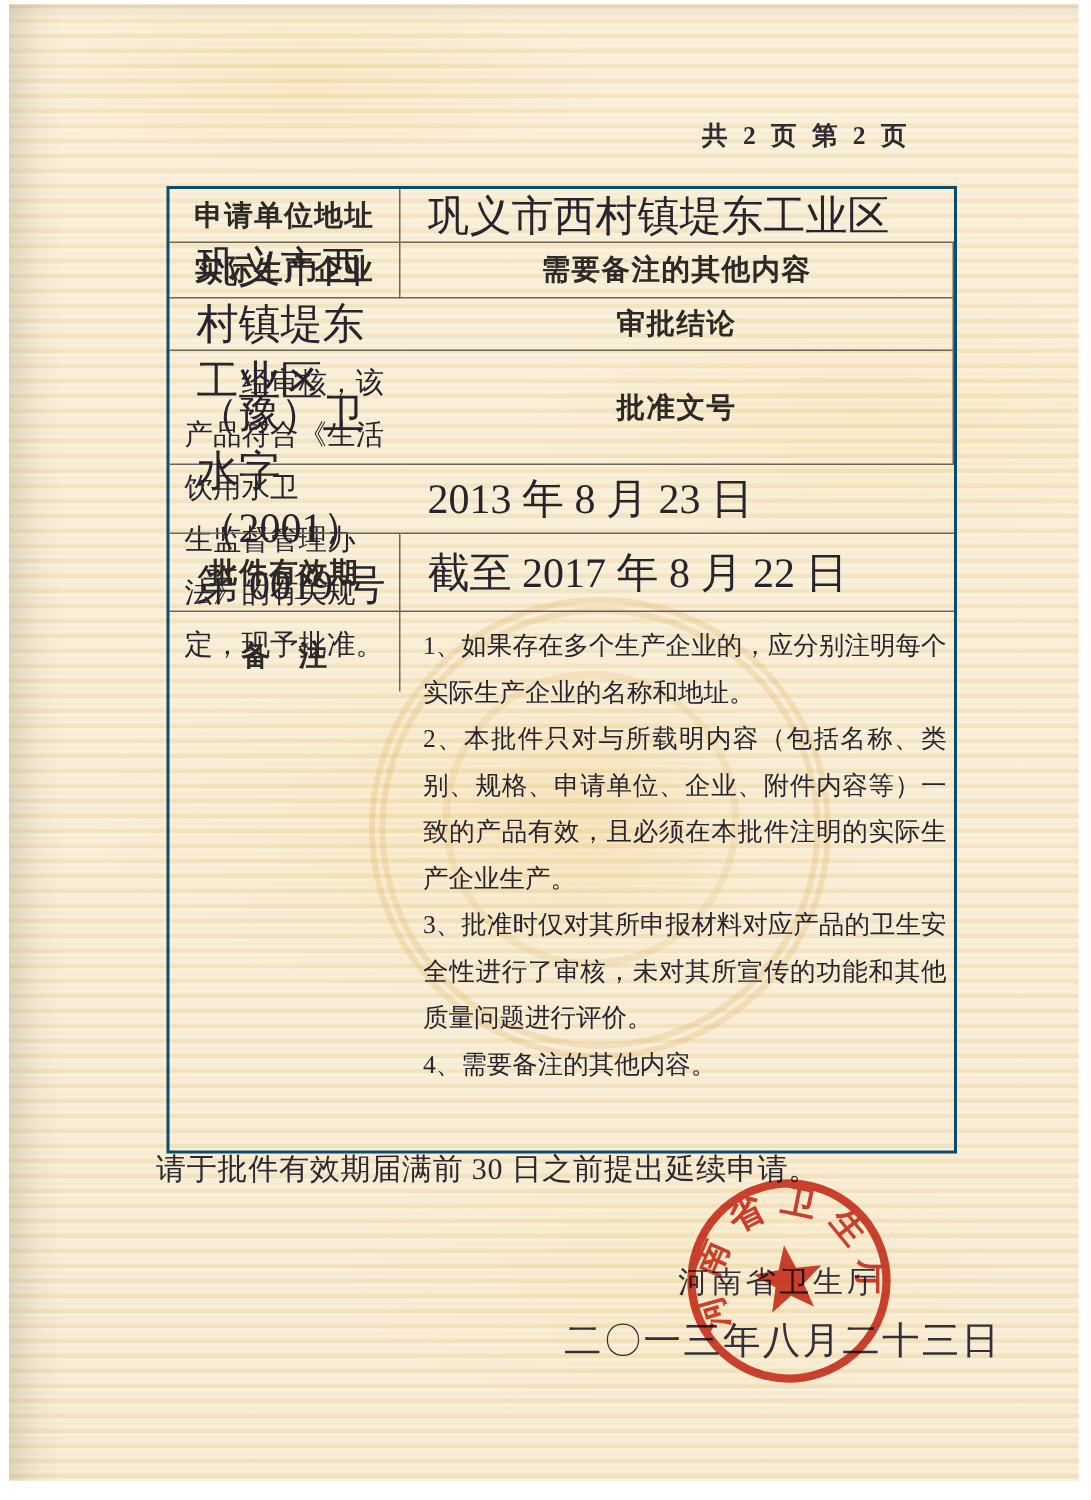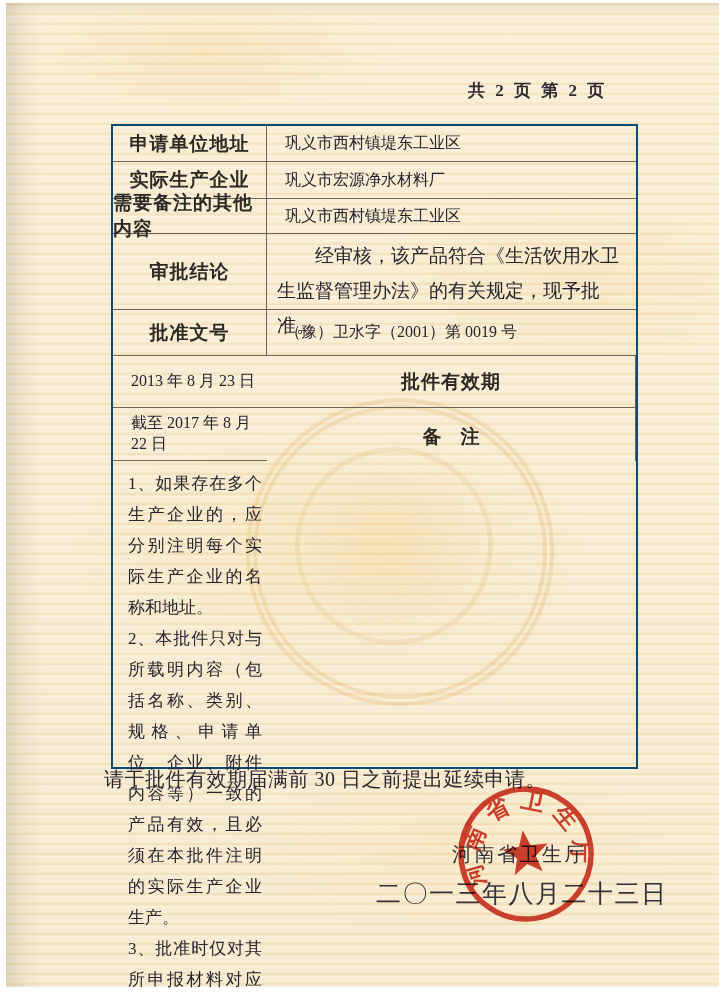--- a/index.html
+++ b/index.html
@@ -54,21 +54,21 @@
     border:2px solid #0c4a6e;box-sizing:border-box;
   }
   .lc{
     border-right:1.5px solid #6e6557;border-bottom:1.5px solid #6e6557;
     display:flex;align-items:center;justify-content:center;
     font-weight:bold;font-size:19px;letter-spacing:1px;color:#2d2a25;
   }
   .vc{
     border-bottom:1.5px solid #6e6557;
     display:flex;align-items:center;padding-left:18px;
-    font-size:16px;color:#27242e;box-sizing:border-box;
+    font-size:28px;color:#27242e;box-sizing:border-box;
   }
   .lc.last,.vc.last{border-bottom:none;}
   .vc.conclusion{display:block;padding:4px 6px 0 10px;font-size:19px;line-height:35px;}
   .conclusion-line1{text-indent:38px;}
   .lc.remark{align-items:flex-start;padding-top:16px;letter-spacing:0;}
   .vc.remark-body{display:block;padding:7px 5px 0 15px;font-size:17px;line-height:31px;}
   .vc.remark-body p{margin:0;text-align:justify;}
   
   .footer-note{position:absolute;left:104px;top:766px;font-size:20px;letter-spacing:0.5px;color:#2b2830;}
   .issuer-name{position:absolute;left:452px;top:841px;font-size:20px;letter-spacing:2.5px;color:#33303a;}
@@ -90,21 +90,20 @@
 <div class="watermark-ring-inner"></div>
 
 <div class="page-indicator">共 2 页 第 2 页</div>
 
 <div class="approval-table">
 
   <div class="lc">申请单位地址</div>
   <div class="vc">巩义市西村镇堤东工业区</div>
 
   <div class="lc">实际生产企业</div>
-  <div class="vc">巩义市宏源净水材料厂</div>
 
   <div class="lc">需要备注的其他内容</div>
   <div class="vc">巩义市西村镇堤东工业区</div>
 
   <div class="lc">审批结论</div>
   <div class="vc conclusion">
     <div class="conclusion-line1">经审核，该产品符合《生活饮用水卫</div>
     <div class="conclusion-line2">生监督管理办法》的有关规定，现予批准。</div>
   </div>
 

